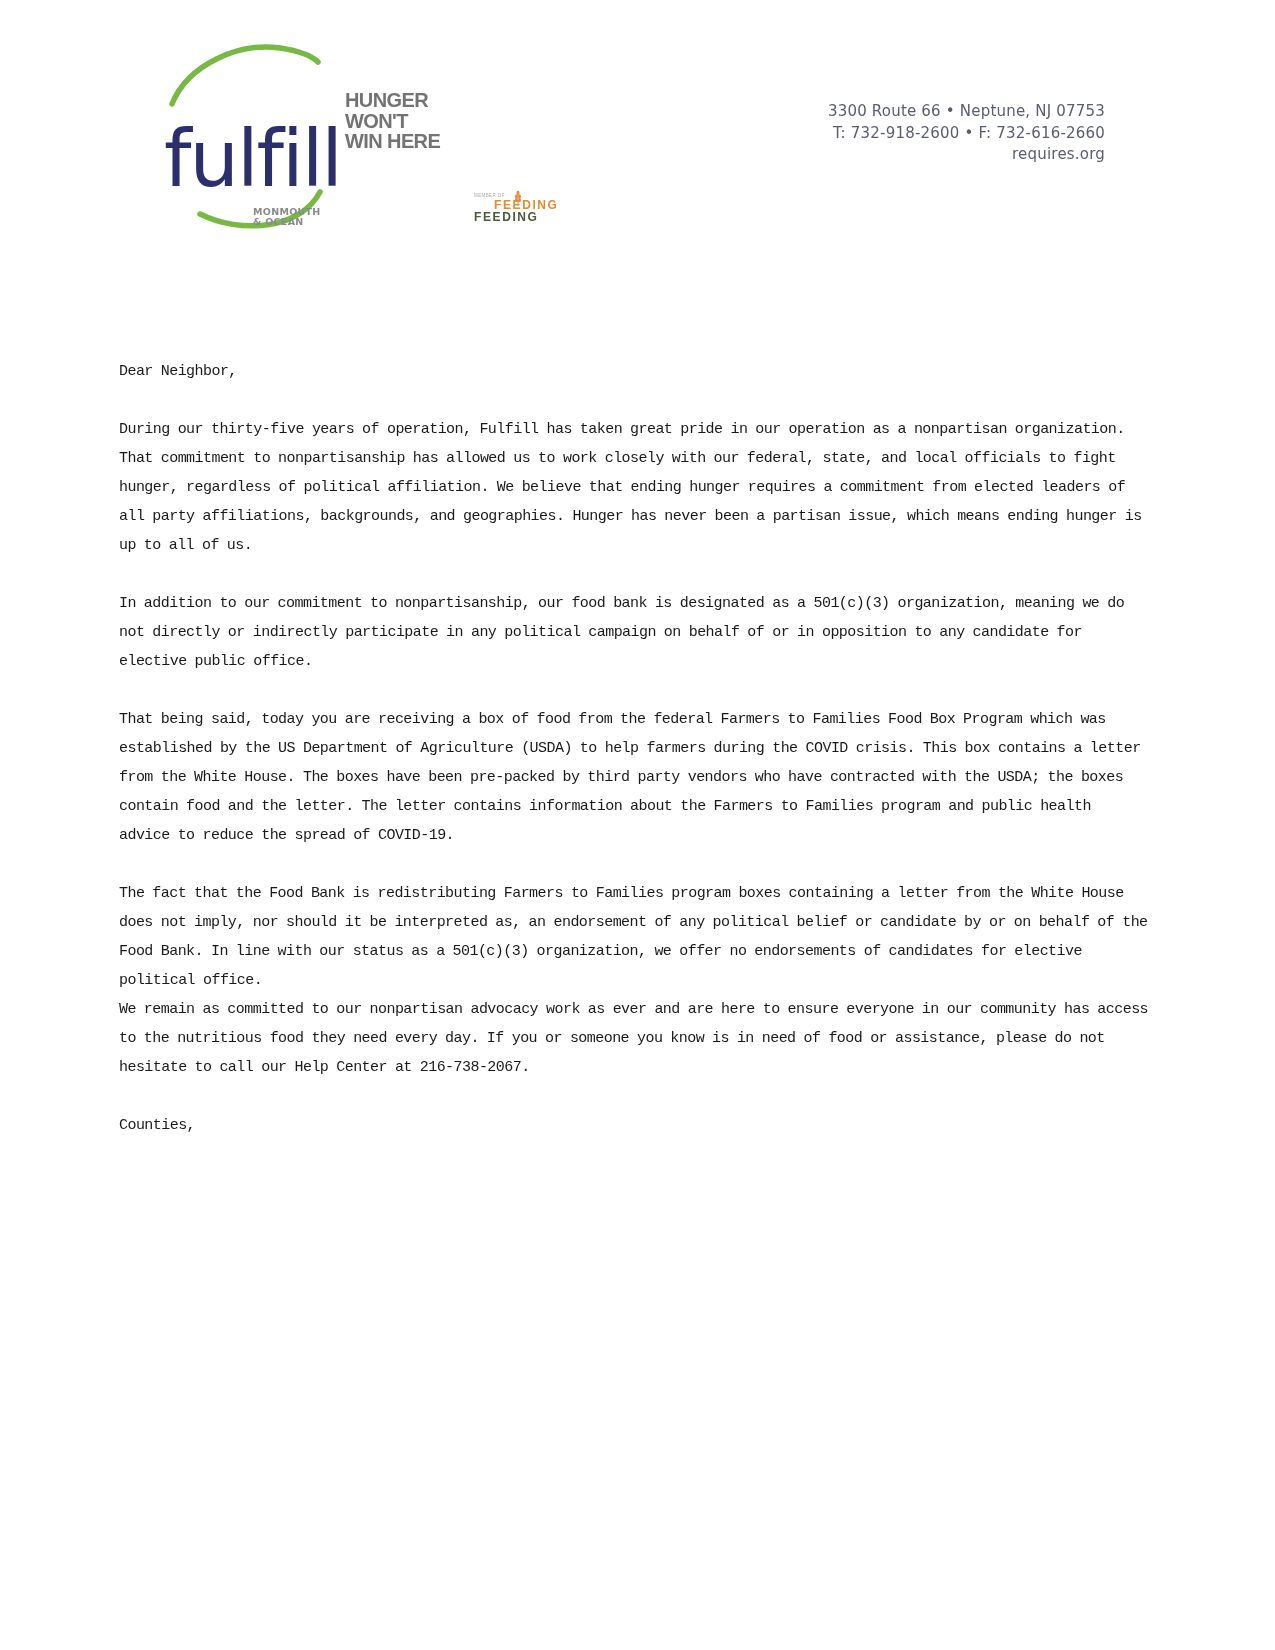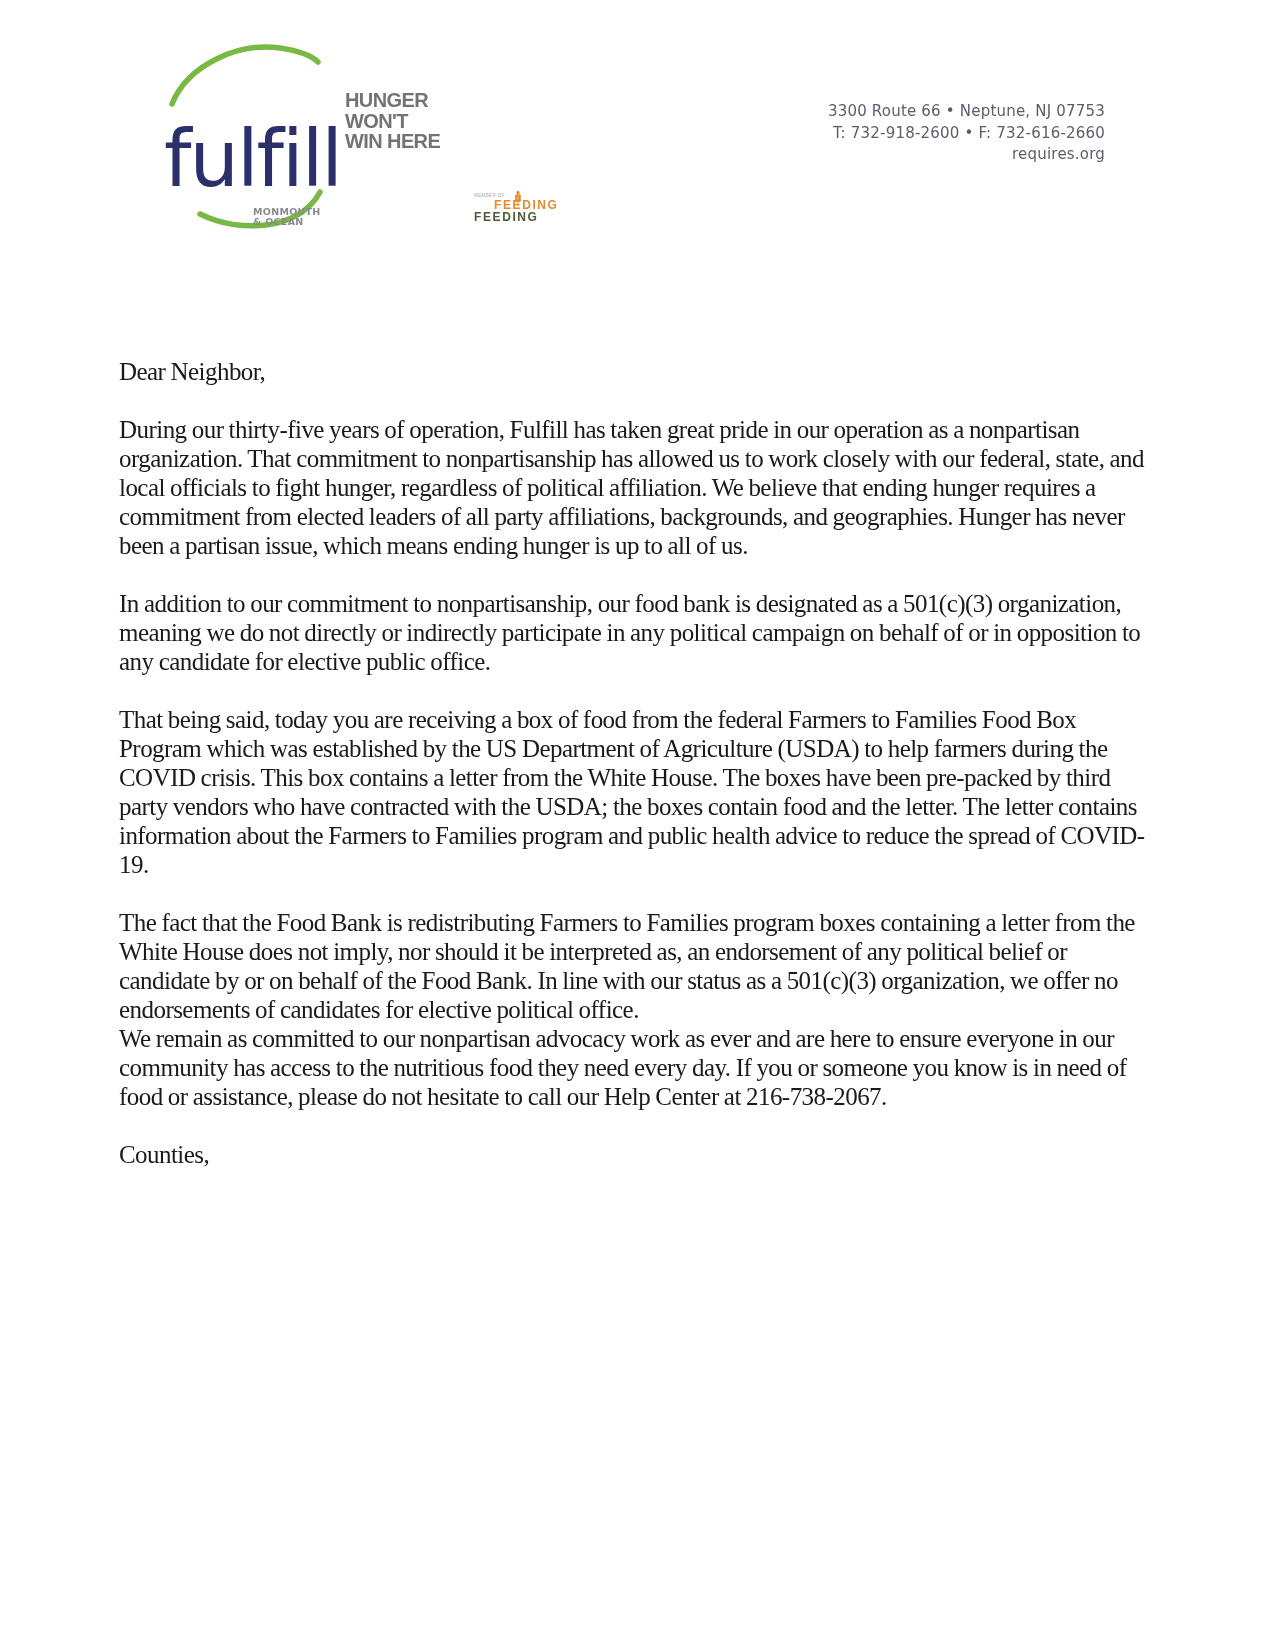--- a/index.html
+++ b/index.html
@@ -39,21 +39,21 @@
     .address {
       position: absolute; right: 170px; top: 101px; text-align: right;
       font-family: "DejaVu Sans", sans-serif; font-size: 15px; line-height: 21.5px;
       color: #5a5d6e; letter-spacing: 0.2px; margin-left: 35px;
     }
     .address div { white-space: nowrap; }
 
     
     .letter {
       position: absolute; left: 119px; top: 357px; width: 1030px;
-      font-family: Liberation Serif, serif; font-size: 25px; line-height: 29px;
+      font-family: Liberation Mono, monospace; font-size: 15px; line-height: 29px;
       color: #1a1a1a; letter-spacing: -0.55px; word-spacing: -0.5px;
     }
     .letter p { margin: 0 0 29px 0; }
     .letter p.tight { margin-bottom: 0; }
     .letter .signature-gap { height: 58px; }
   </style>
 </head>
 <body>
 
 <div class="page">

